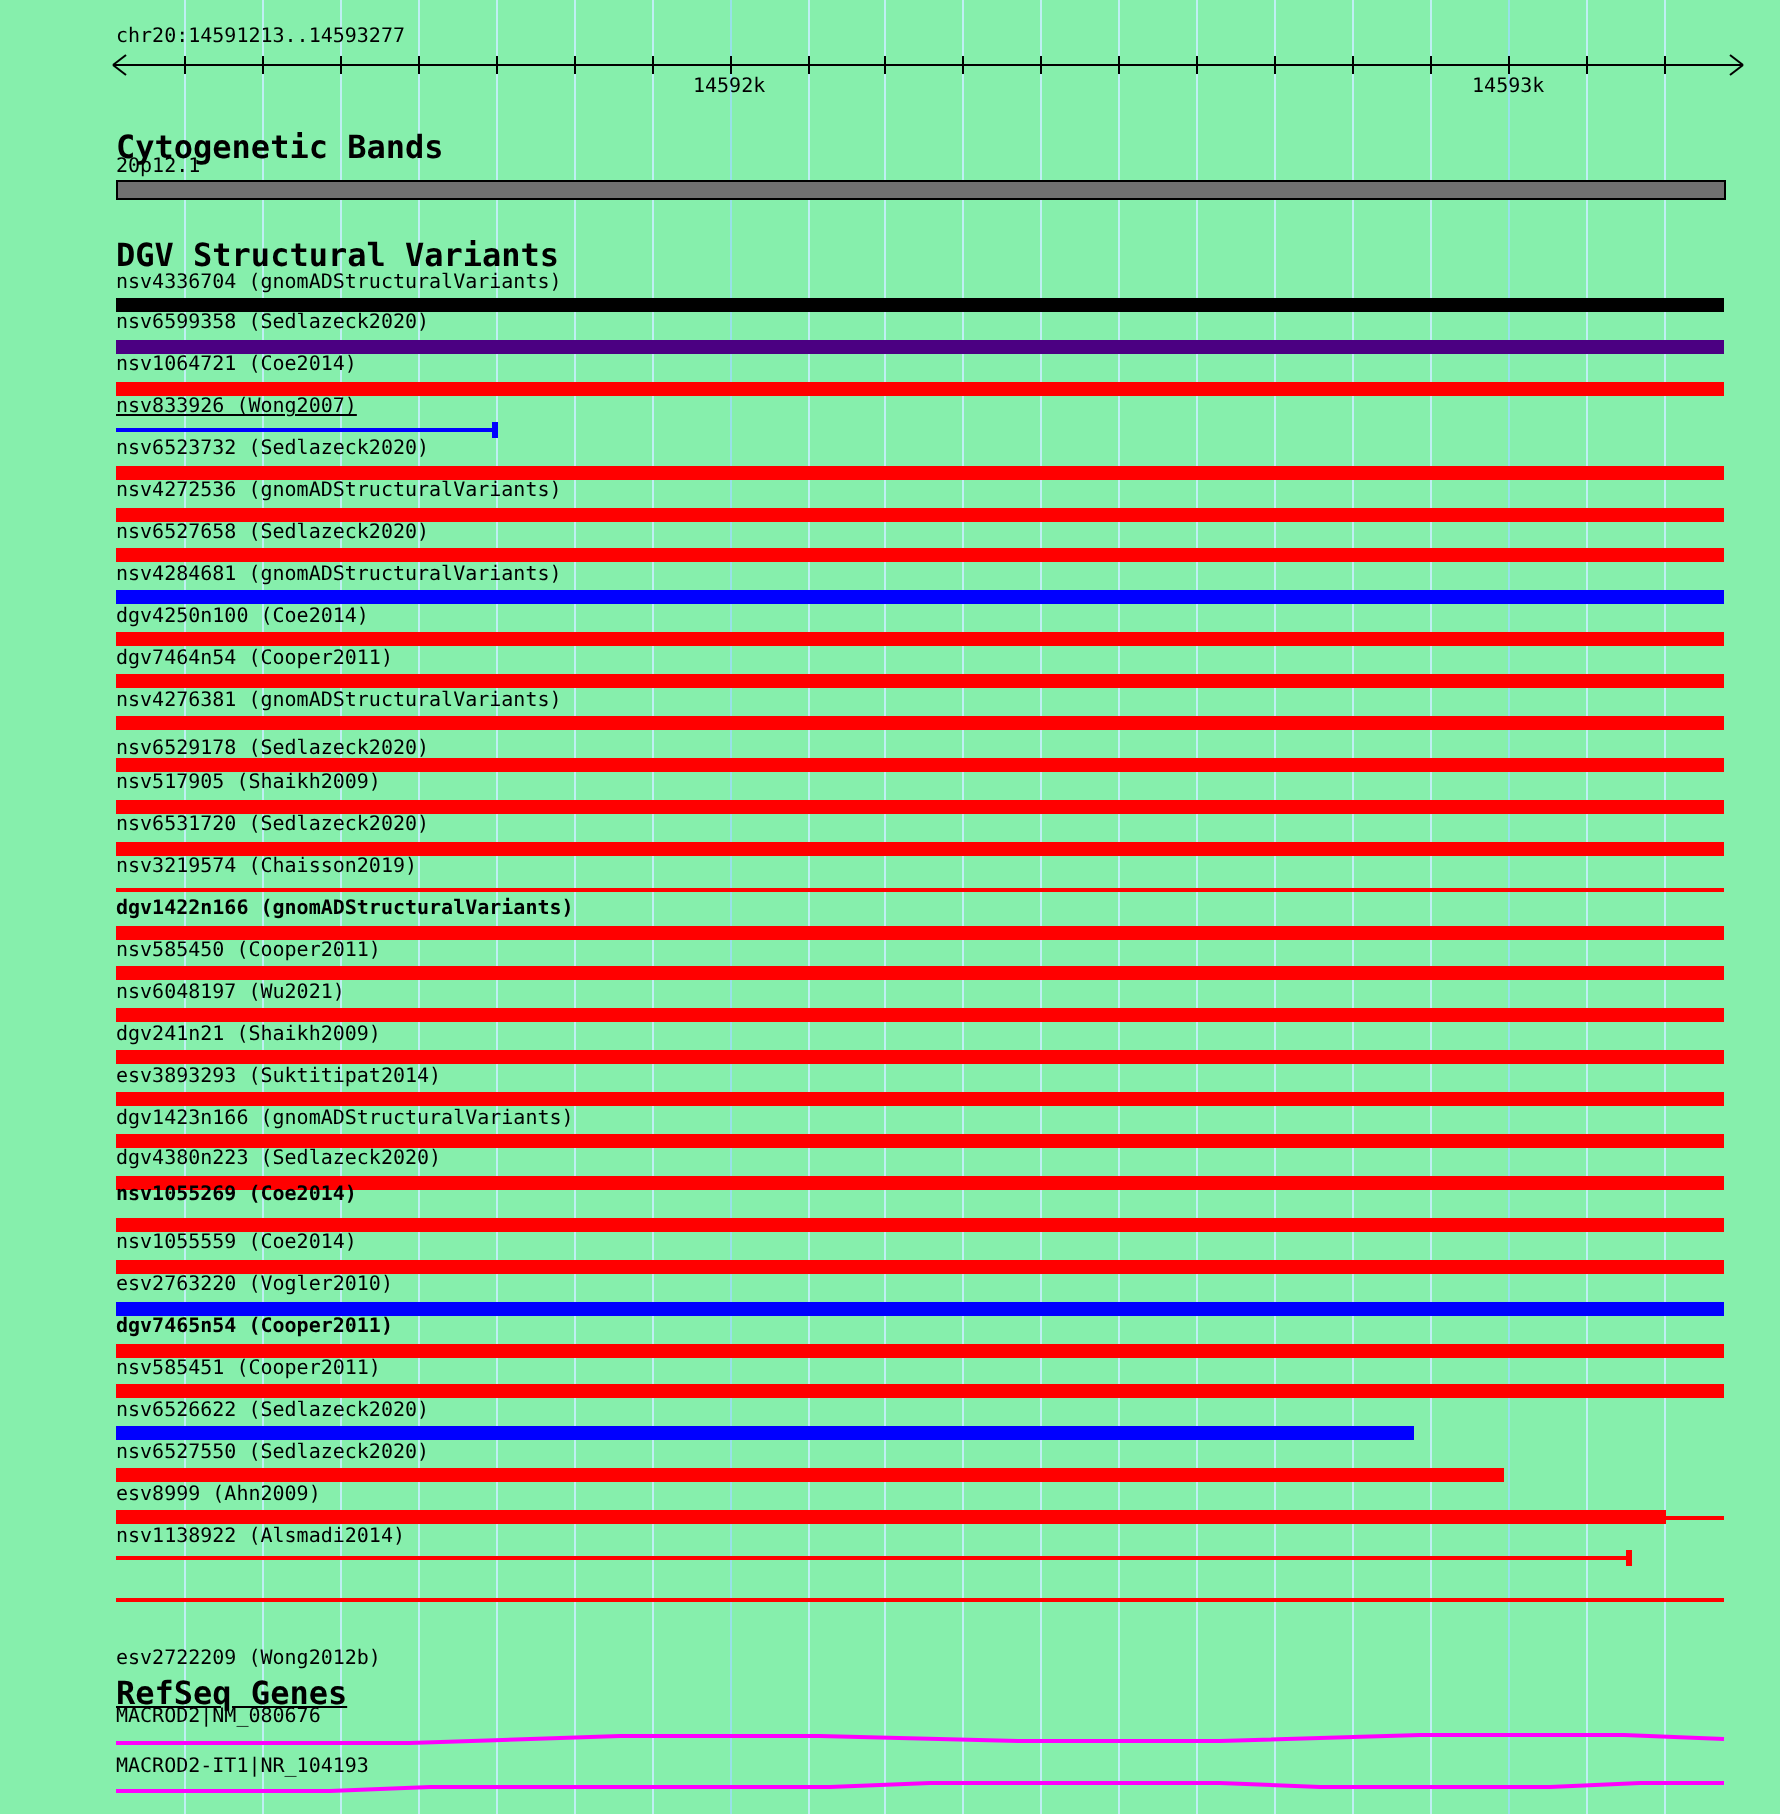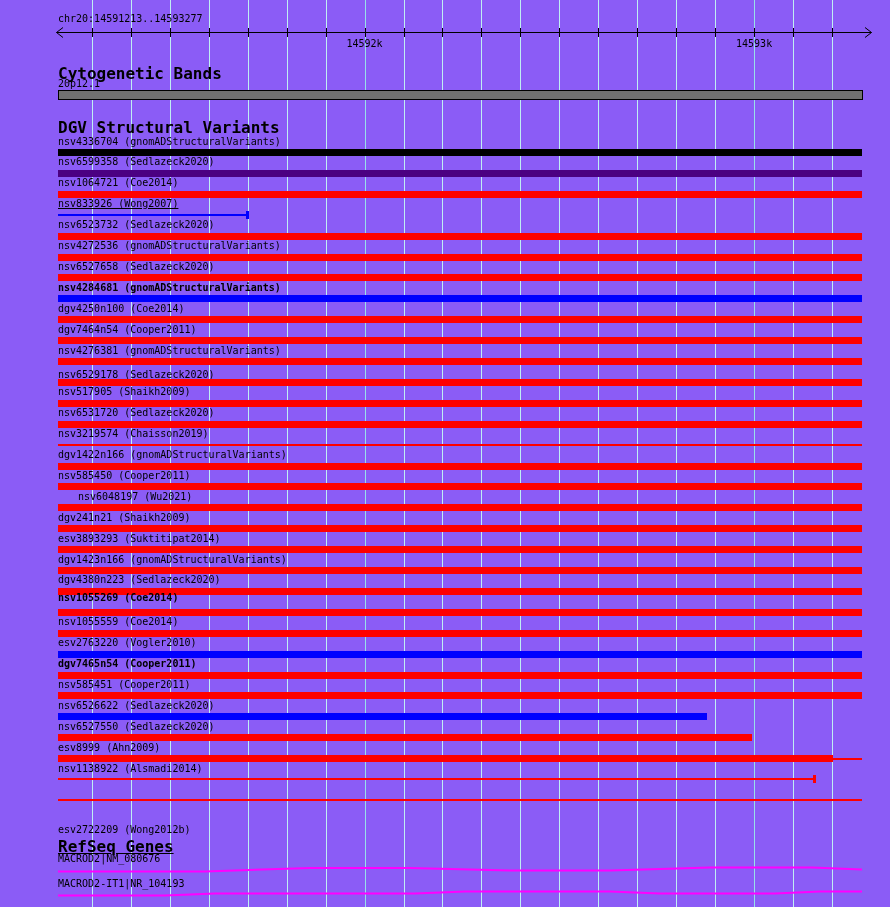--- a/index.html
+++ b/index.html
@@ -1,16 +1,16 @@
 <!DOCTYPE html>
 <html><head>
 <meta charset="utf-8">
 <style>
   html,body{margin:0;padding:0;background:#fff;}
-  #screen{position:relative;width:890px;height:907px;background:#8b5cf6;overflow:hidden;
+  #screen{position:relative;width:890px;height:907px;background:#86efac;overflow:hidden;
           font-family:"DejaVu Sans Mono", monospace;}
   #plot-svg{position:absolute;left:0;top:0;}
   .lbl{position:absolute;font-size:10px;line-height:11px;color:#000;white-space:pre;}
   .hdr{position:absolute;font-size:16px;line-height:13px;font-weight:bold;color:#000;white-space:pre;}
   .bar{position:absolute;}
   .tick-label{text-align:center;}
   .wrap{position:absolute;left:0;top:0;width:0;height:0;overflow:visible;}
   #cytoband-bar{position:absolute;box-sizing:border-box;}
 </style>
 </head>
@@ -88,41 +88,41 @@
       <div class="bar" style="left: 58px; top: 190.8px; width: 804px; height: 7px; background: rgb(255, 0, 0);"></div>
       <div class="lbl" style="left: 58px; top: 198.2px; text-decoration: underline;">nsv833926 (Wong2007)</div>
       <div class="bar" style="left: 58px; top: 213.7px; width: 188.924px; height: 2px; background: rgb(0, 0, 255);"></div>
       <div class="bar" style="left: 245.924px; top: 210.7px; width: 3px; height: 8px; background: rgb(0, 0, 255);"></div>
       <div class="lbl" style="left: 58px; top: 219.1px;">nsv6523732 (Sedlazeck2020)</div>
       <div class="bar" style="left: 58px; top: 232.6px; width: 804px; height: 7px; background: rgb(255, 0, 0);"></div>
       <div class="lbl" style="left: 58px; top: 240px;">nsv4272536 (gnomADStructuralVariants)</div>
       <div class="bar" style="left: 58px; top: 253.5px; width: 804px; height: 7px; background: rgb(255, 0, 0);"></div>
       <div class="lbl" style="left: 58px; top: 260.9px;">nsv6527658 (Sedlazeck2020)</div>
       <div class="bar" style="left: 58px; top: 274.4px; width: 804px; height: 7px; background: rgb(255, 0, 0);"></div>
-      <div class="lbl" style="left: 58px; top: 281.8px; font-weight: bold;">nsv4284681 (gnomADStructuralVariants)</div>
+      <div class="lbl" style="left: 58px; top: 281.8px;">nsv4284681 (gnomADStructuralVariants)</div>
       <div class="bar" style="left: 58px; top: 295.3px; width: 804px; height: 7px; background: rgb(0, 0, 255);"></div>
       <div class="lbl" style="left: 58px; top: 302.7px;">dgv4250n100 (Coe2014)</div>
       <div class="bar" style="left: 58px; top: 316.2px; width: 804px; height: 7px; background: rgb(255, 0, 0);"></div>
       <div class="lbl" style="left: 58px; top: 323.6px;">dgv7464n54 (Cooper2011)</div>
       <div class="bar" style="left: 58px; top: 337.1px; width: 804px; height: 7px; background: rgb(255, 0, 0);"></div>
       <div class="lbl" style="left: 58px; top: 344.5px; text-align: center;">nsv4276381 (gnomADStructuralVariants)</div>
       <div class="bar" style="left: 58px; top: 358px; width: 804px; height: 7px; background: rgb(255, 0, 0);"></div>
       <div class="lbl" style="left: 58px; top: 369px;">nsv6529178 (Sedlazeck2020)</div>
       <div class="bar" style="left: 58px; top: 378.9px; width: 804px; height: 7px; background: rgb(255, 0, 0);"></div>
       <div class="lbl" style="left: 58px; top: 386.3px; text-align: center;">nsv517905 (Shaikh2009)</div>
       <div class="bar" style="left: 58px; top: 399.8px; width: 804px; height: 7px; background: rgb(255, 0, 0);"></div>
       <div class="lbl" style="left: 58px; top: 407.2px;">nsv6531720 (Sedlazeck2020)</div>
       <div class="bar" style="left: 58px; top: 420.7px; width: 804px; height: 7px; background: rgb(255, 0, 0);"></div>
       <div class="lbl" style="left: 58px; top: 428.1px;">nsv3219574 (Chaisson2019)</div>
       <div class="bar" style="left: 58px; top: 443.6px; width: 804px; height: 2px; background: rgb(255, 0, 0);"></div>
-      <div class="lbl" style="left: 58px; top: 449px;">dgv1422n166 (gnomADStructuralVariants)</div>
+      <div class="lbl" style="left: 58px; top: 449px; font-weight: bold;">dgv1422n166 (gnomADStructuralVariants)</div>
       <div class="bar" style="left: 58px; top: 462.5px; width: 804px; height: 7px; background: rgb(255, 0, 0);"></div>
       <div class="lbl" style="left: 58px; top: 469.9px;">nsv585450 (Cooper2011)</div>
       <div class="bar" style="left: 58px; top: 483.4px; width: 804px; height: 7px; background: rgb(255, 0, 0);"></div>
-      <div class="lbl" style="left: 58px; top: 490.8px; margin-left: 20px;">nsv6048197 (Wu2021)</div>
+      <div class="lbl" style="left: 58px; top: 490.8px;">nsv6048197 (Wu2021)</div>
       <div class="bar" style="left: 58px; top: 504.3px; width: 804px; height: 7px; background: rgb(255, 0, 0);"></div>
       <div class="lbl" style="left: 58px; top: 511.7px;">dgv241n21 (Shaikh2009)</div>
       <div class="bar" style="left: 58px; top: 525.2px; width: 804px; height: 7px; background: rgb(255, 0, 0);"></div>
       <div class="lbl" style="left: 58px; top: 532.6px;">esv3893293 (Suktitipat2014)</div>
       <div class="bar" style="left: 58px; top: 546.1px; width: 804px; height: 7px; background: rgb(255, 0, 0);"></div>
       <div class="lbl" style="left: 58px; top: 553.5px;">dgv1423n166 (gnomADStructuralVariants)</div>
       <div class="bar" style="left: 58px; top: 567px; width: 804px; height: 7px; background: rgb(255, 0, 0);"></div>
       <div class="lbl" style="left: 58px; top: 574.4px;">dgv4380n223 (Sedlazeck2020)</div>
       <div class="bar" style="left: 58px; top: 587.9px; width: 804px; height: 7px; background: rgb(255, 0, 0);"></div>
       <div class="lbl" style="left: 58px; top: 592px; font-weight: bold;">nsv1055269 (Coe2014)</div>

